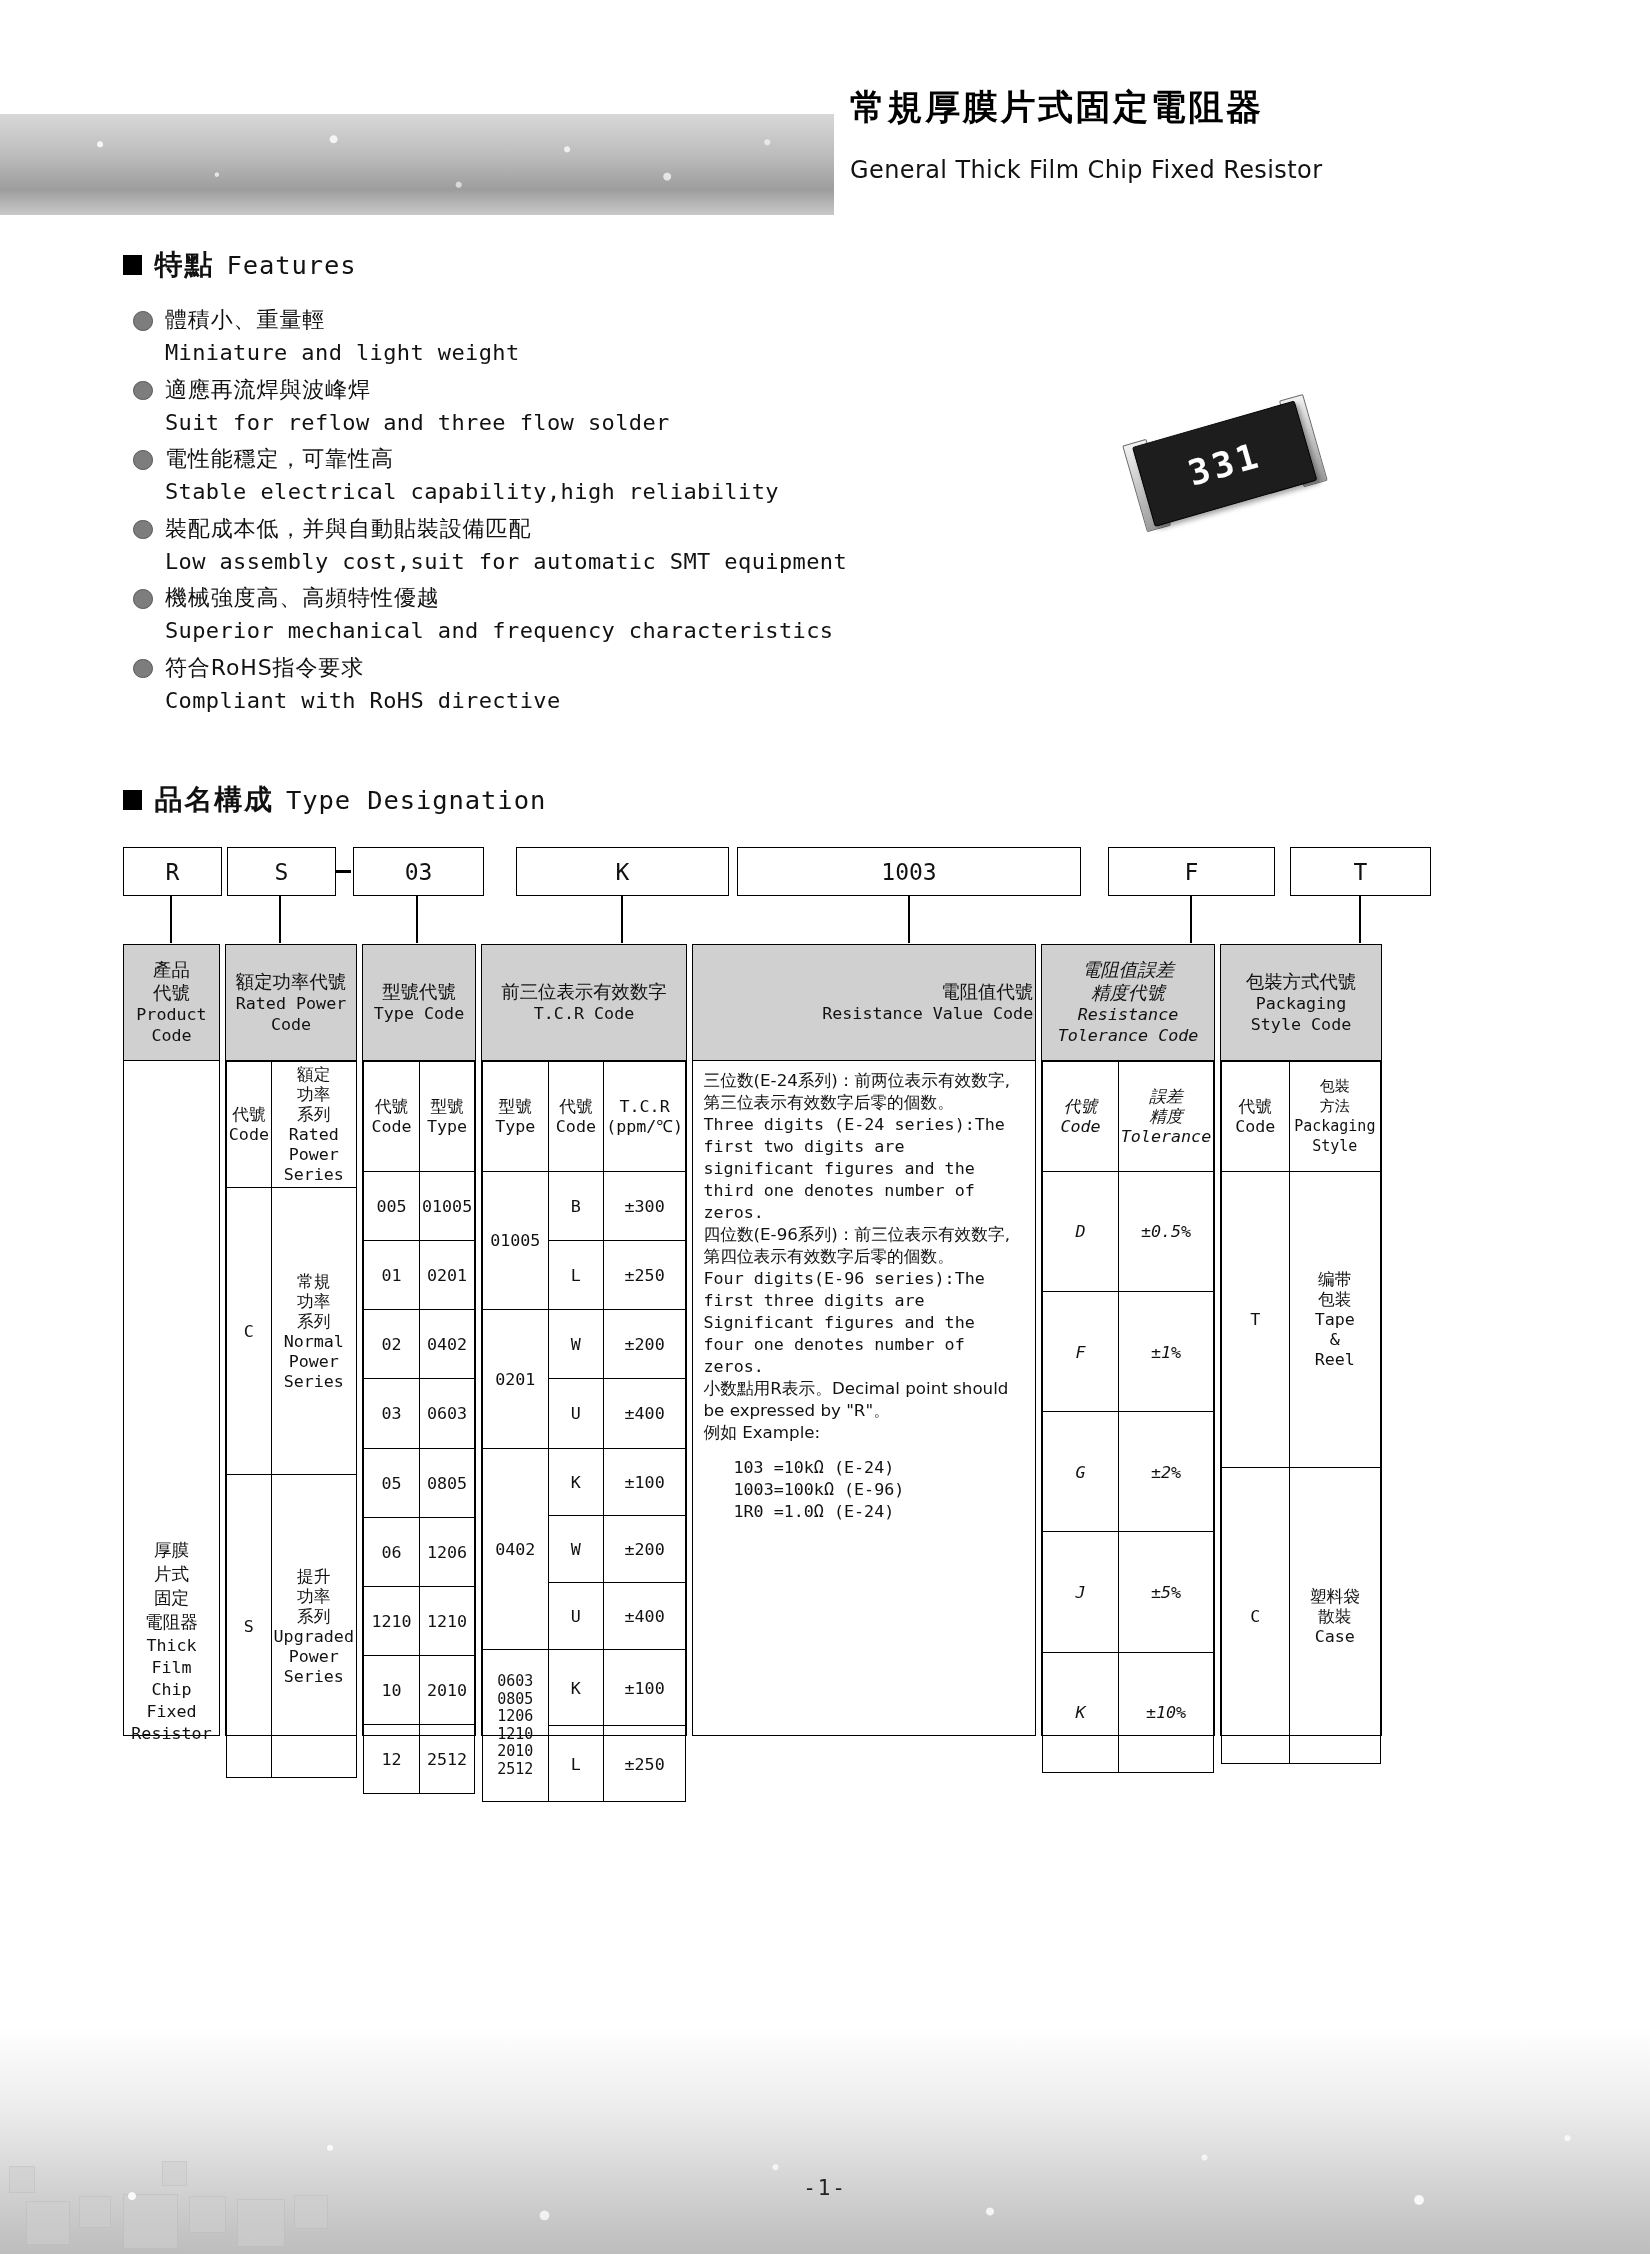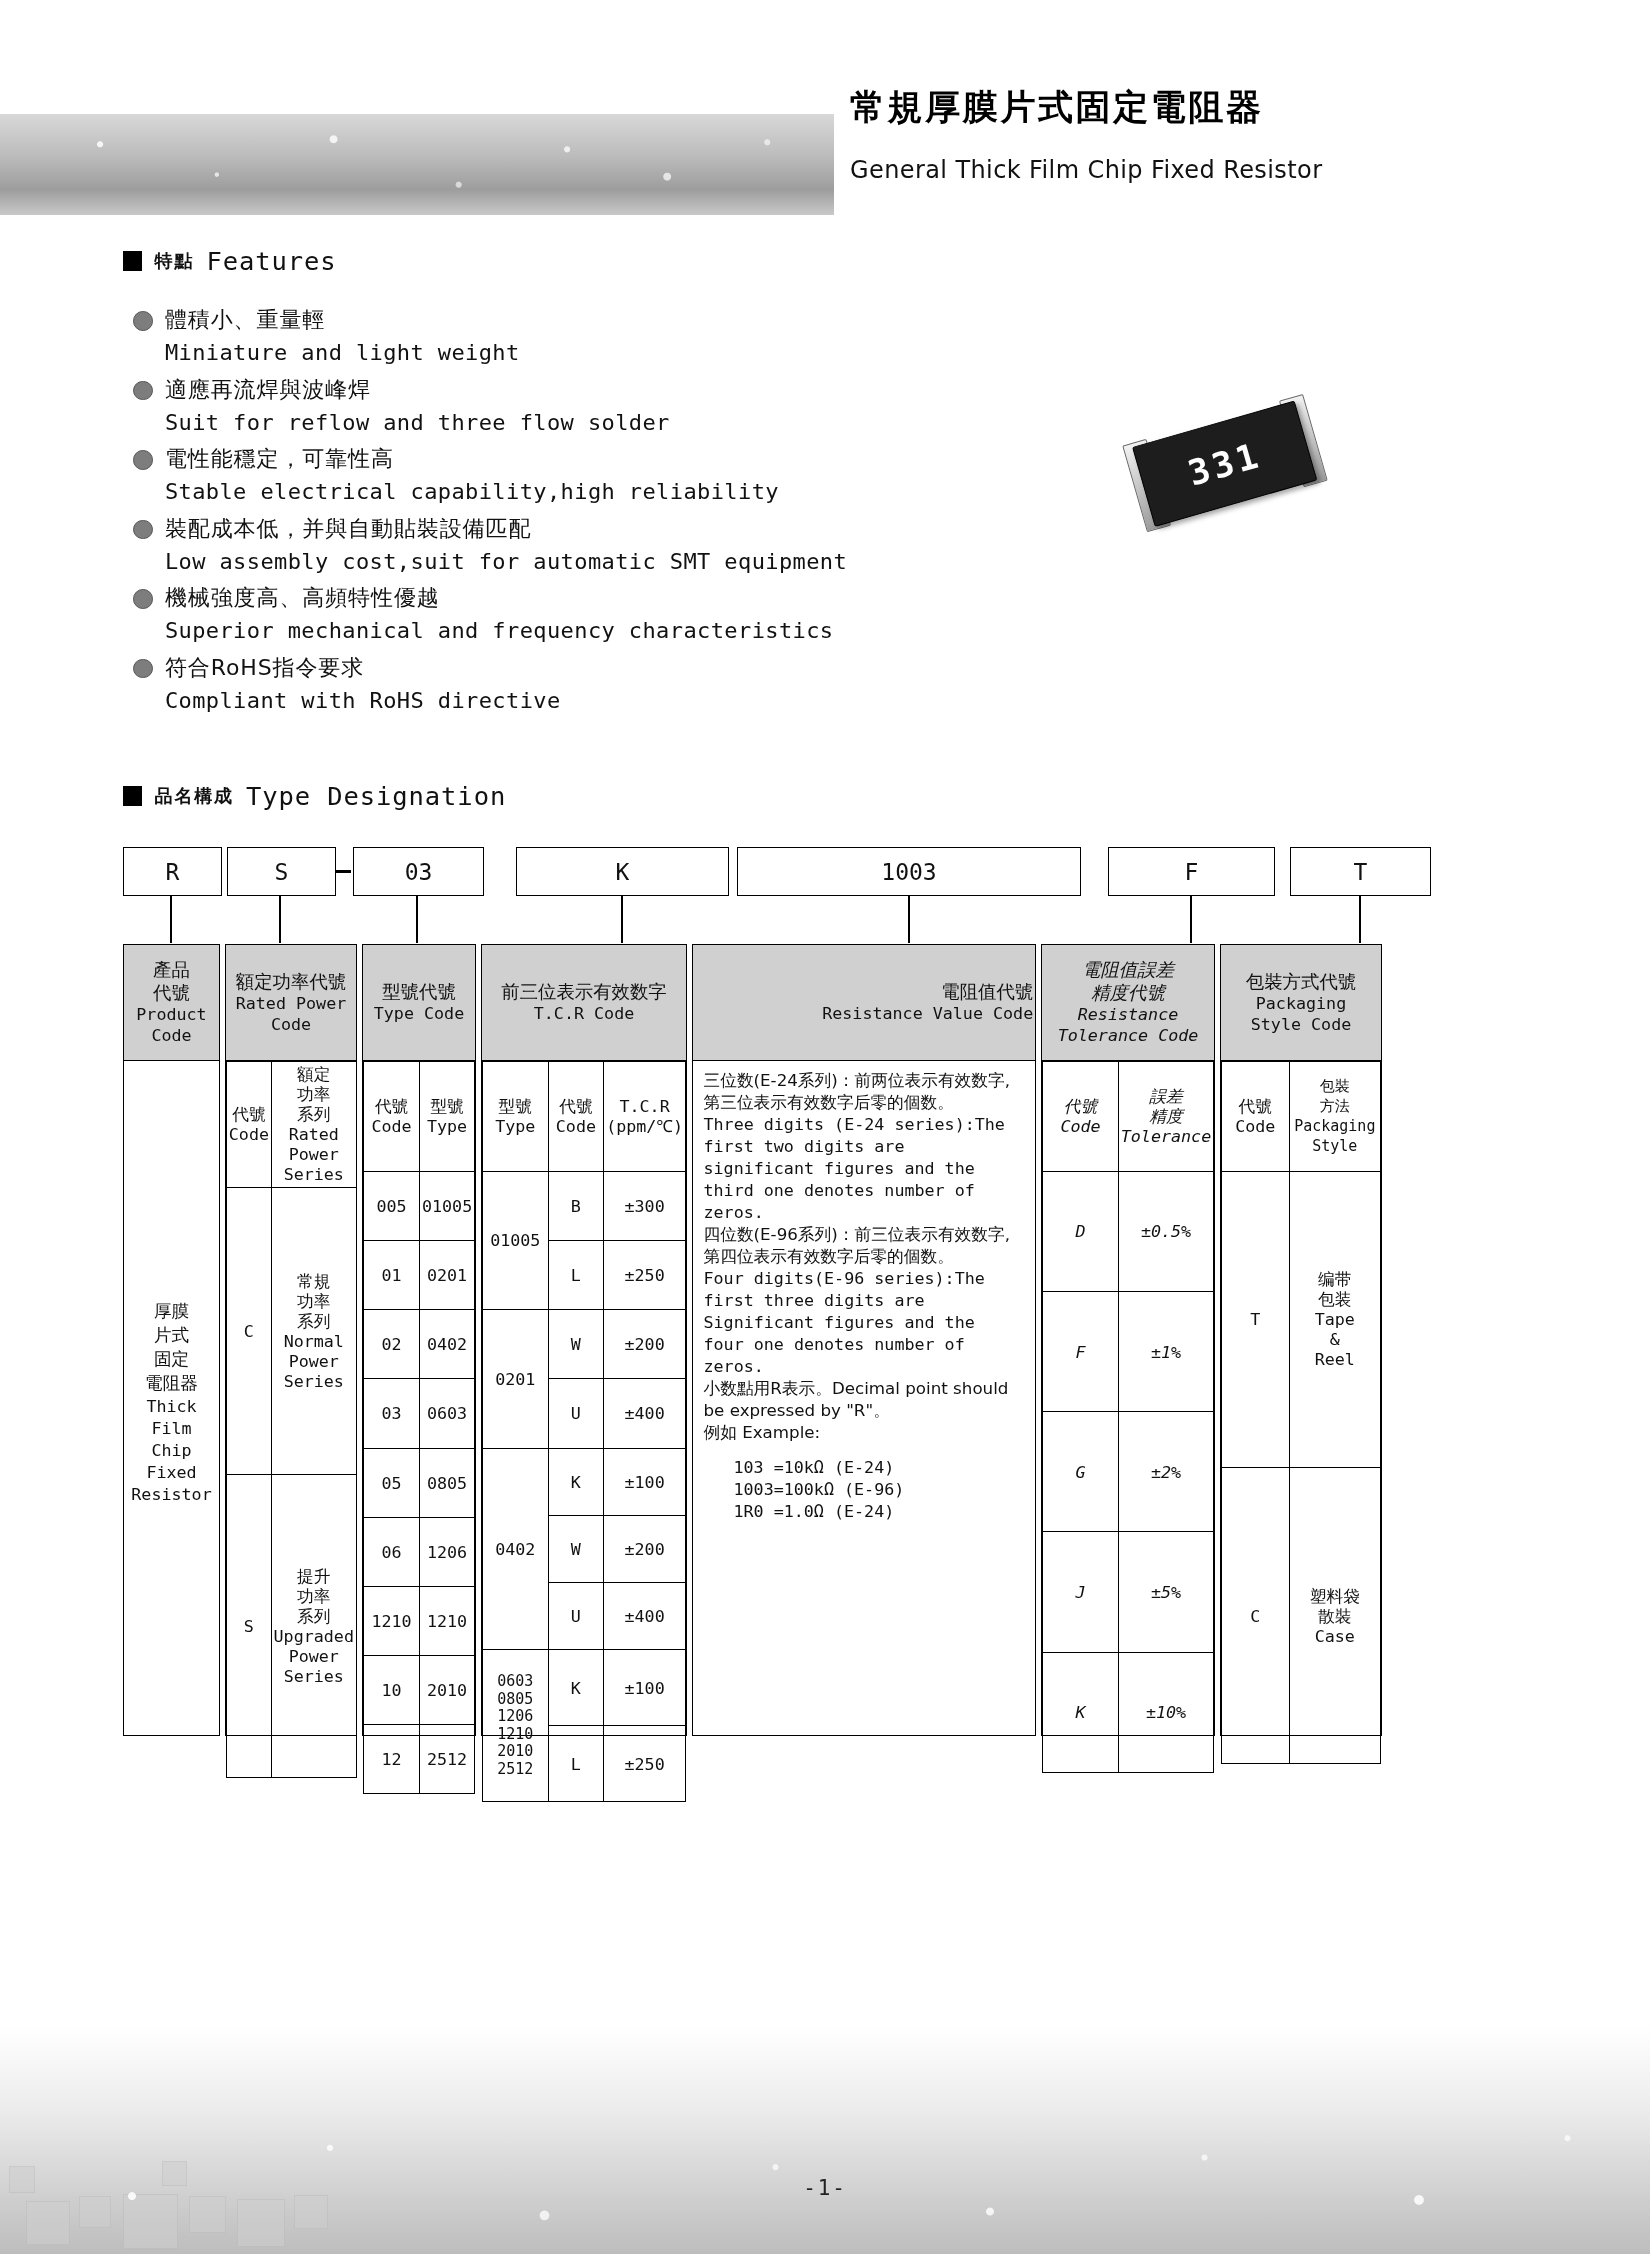--- a/index.html
+++ b/index.html
@@ -39,21 +39,21 @@
     font-weight:bold;font-size:35px;letter-spacing:2.6px;color:#000;
   }
   .title-en{
     position:absolute;left:850px;top:156px;width:790px;
     font-size:24px;color:#111;letter-spacing:0.4px;
     font-family:"DejaVu Sans","Liberation Sans",sans-serif;
   }
   
   .sec{position:absolute;display:flex;align-items:center;gap:12.3px;}
   .sec .sq{width:19.3px;height:19.3px;background:#000;display:inline-block;}
-  .sec .cn{font-family:"DejaVu Sans","Liberation Sans",sans-serif;font-weight:bold;font-size:18px;letter-spacing:1.8px;}
+  .sec .cn{font-family:"DejaVu Sans","Liberation Sans",sans-serif;font-weight:bold;font-size:28px;letter-spacing:1.8px;}
   .sec .en{font-size:25.5px;letter-spacing:0.9px;}
   #sec-features{left:123px;top:246px;}
   #sec-type{left:123px;top:781px;}
   
   .features{position:absolute;left:133px;top:303px;width:966px;}
   .frow{display:flex;align-items:flex-start;margin-bottom:3.5px;}
   .bullet{
     width:17.6px;height:17.6px;border-radius:50%;
     background:#7d7d7d;border:0.9px solid #555;
     margin-top:8px;margin-right:12.3px;flex:0 0 auto;
@@ -234,21 +234,21 @@
   <div class="connector" style="left:498px;top:49px;height:47px;"></div>
   <div class="connector" style="left:785px;top:49px;height:47px;"></div>
   <div class="connector" style="left:1067px;top:49px;height:47px;"></div>
   <div class="connector" style="left:1236px;top:49px;height:47px;"></div>
 
   <div class="col" style="left:0px;width:95px;height:790px;">
     <div class="col-head" style="height:104px;">
       <div class="cn">產品<br>代號</div>
       <div class="en">Product<br>Code</div>
     </div>
-    <div class="col-body" style="display:flex;align-items:center;justify-content:center;height:683px;">
+    <div class="col-body" style="display:flex;align-items:flex-end;justify-content:center;height:683px;">
       <div style="text-align:center;">
         <div class="cn" style="font-family:'DejaVu Sans',sans-serif;font-size:17.6px;line-height:24px;">厚膜<br>片式<br>固定<br>電阻器</div>
         <div style="font-size:16.7px;line-height:22px;">Thick<br>Film<br>Chip<br>Fixed<br>Resistor</div>
       </div>
     </div>
   </div>
 
   <div class="col" style="left:102px;width:130px;height:790px;">
     <div class="col-head" style="height:104px;">
       <div class="cn">額定功率代號</div>

